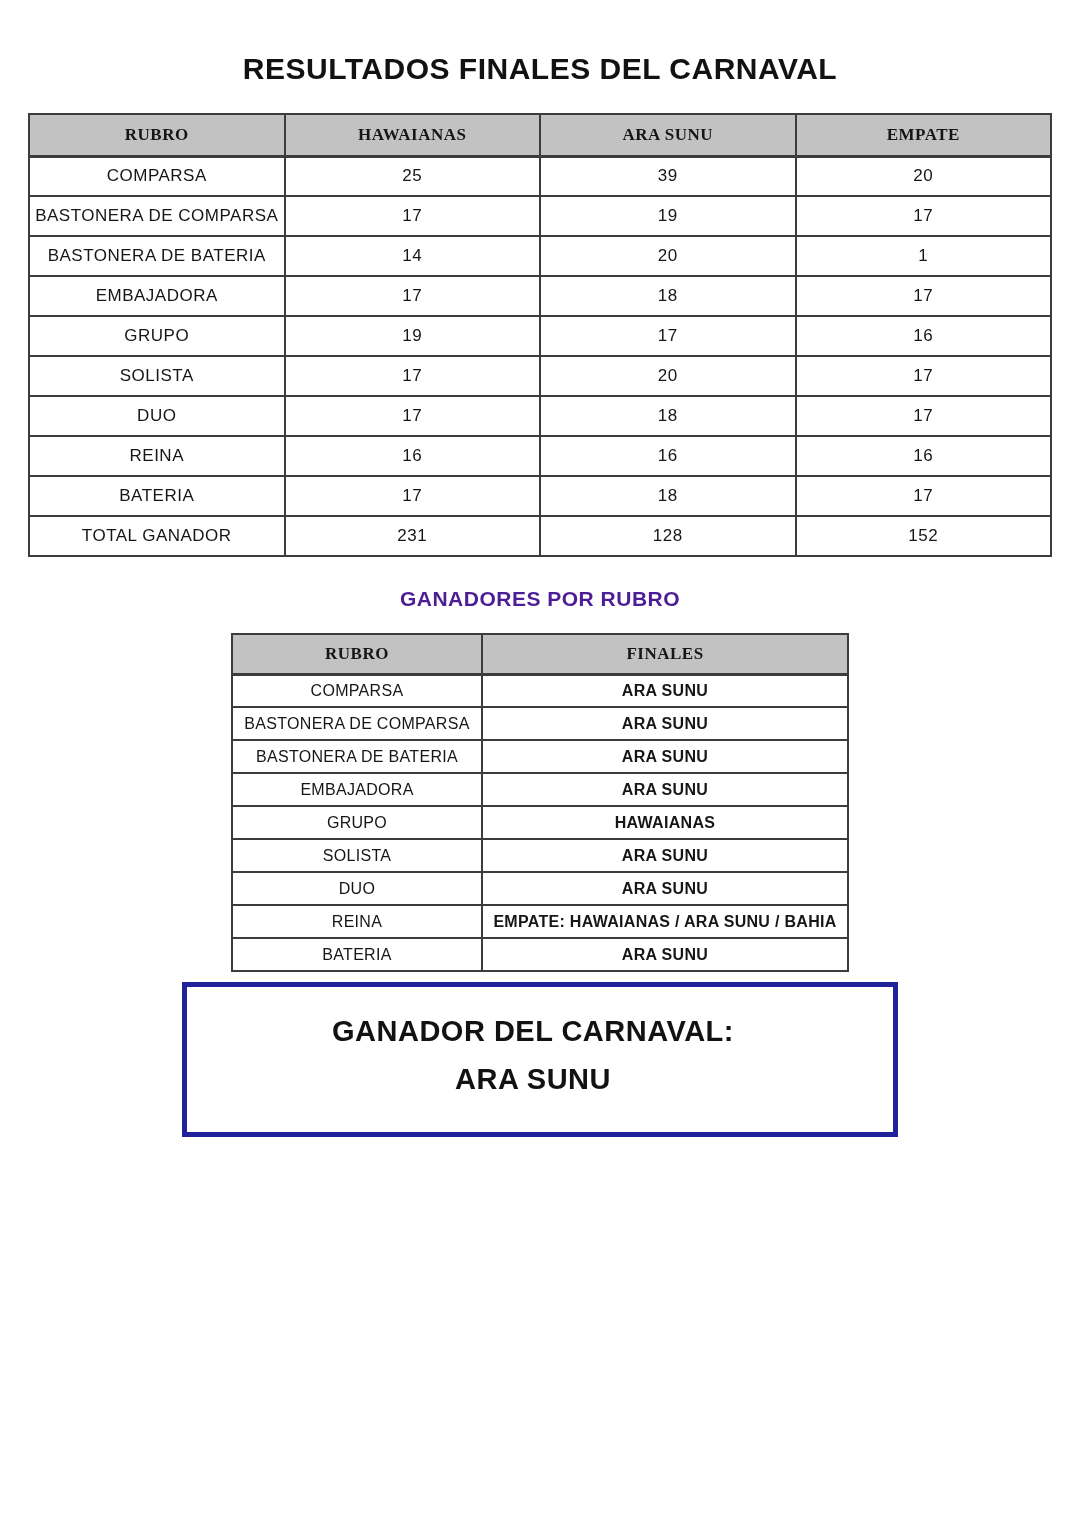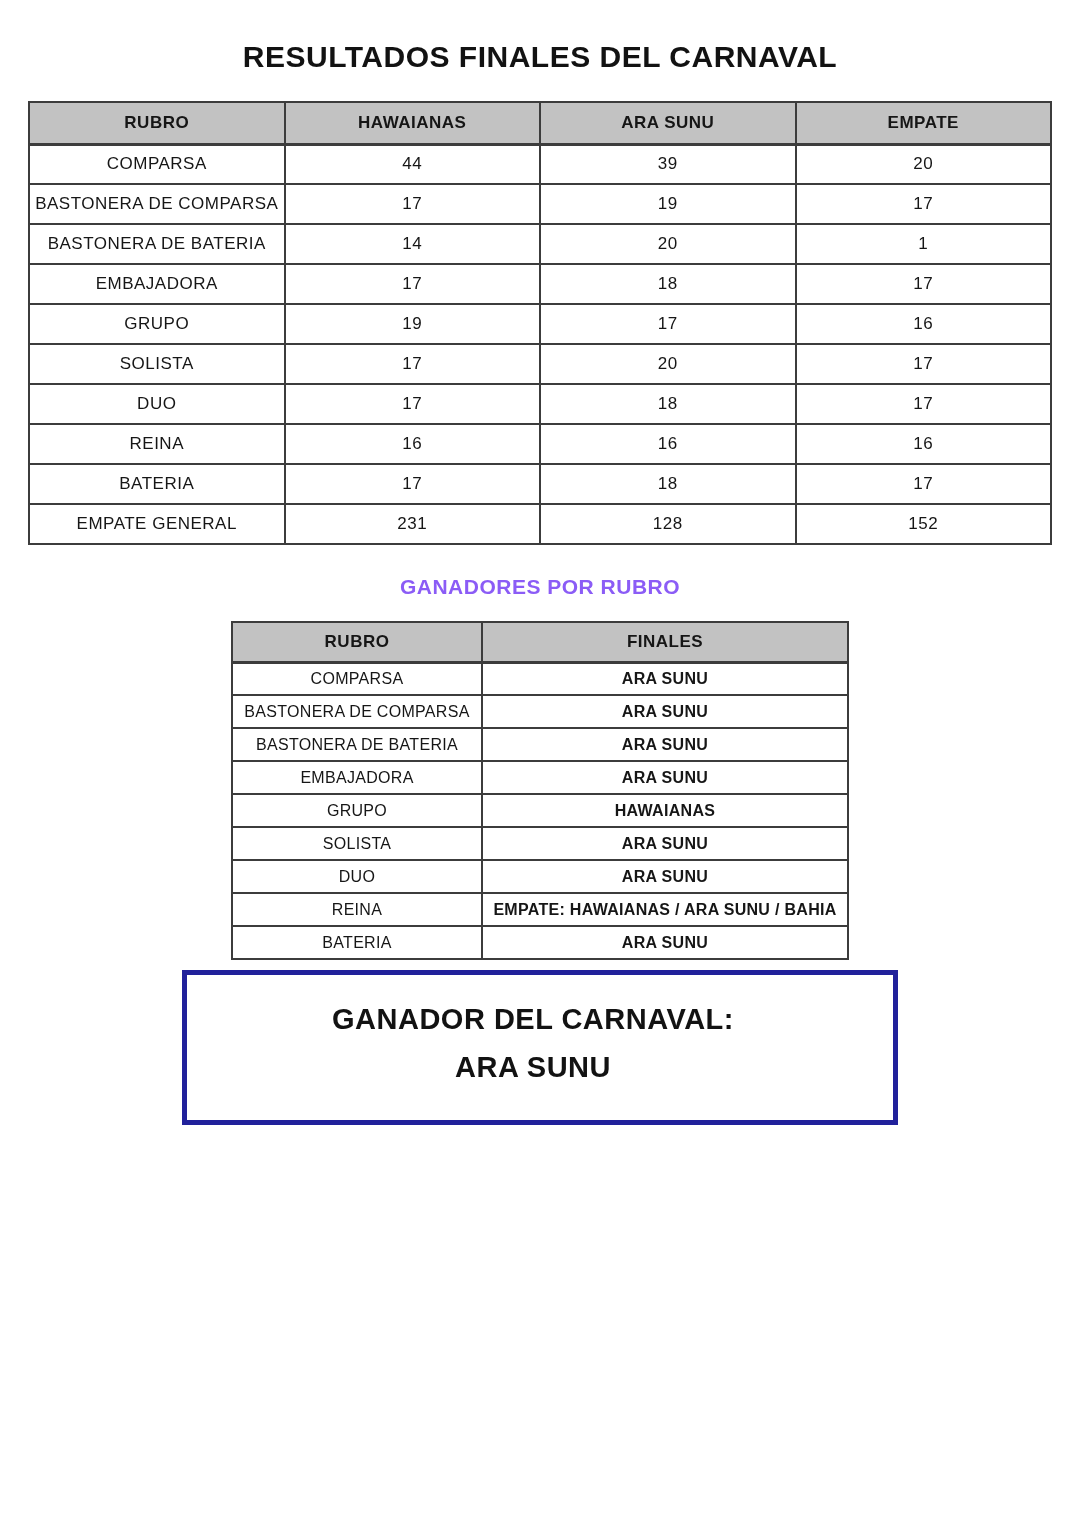--- a/index.html
+++ b/index.html
@@ -8,57 +8,58 @@
     width: 1080px;
     height: 1527px;
     background: #ffffff;
     font-family: "Liberation Sans", sans-serif;
     color: #161616;
     position: relative;
   }
   .page { width: 1080px; height: 1527px; overflow: hidden; }
 
   .page-title {
-    margin: 40px 0 0 0;
+    margin: 52px 0 0 0;
     text-align: center;
     font-size: 30px;
     font-weight: bold;
     letter-spacing: 0.5px;
     color: #121212;
   }
 
   table { border-collapse: collapse; table-layout: fixed; }
   th, td {
     border: 2px solid #3c3c3c;
     text-align: center;
     vertical-align: middle;
     padding: 0 4px;
     overflow: hidden;
     white-space: nowrap;
   }
   th {
     background: #c2c2c2;
     font-weight: bold;
+    font-family: Liberation Serif, serif;
   }
 
   .results-table {
     width: 1024px;
     margin: 27px 0 0 28px;
   }
   .results-table th { height: 42px; font-size: 17px; letter-spacing: 0.5px; border-bottom-width: 3px; }
   .results-table td { height: 40px; font-size: 17px; letter-spacing: 0.5px; }
   .results-table col { width: 25%; }
 
   .winners-title {
     margin: 30px 0 0 0;
     text-align: center;
     font-size: 21px;
     font-weight: bold;
     letter-spacing: 0.5px;
-    color: #8b5cf6;
+    color: #4c1d95;
   }
 
   .winners-table {
     width: 616px;
     margin: 22px auto 0 auto;
   }
   .winners-table th { height: 40px; font-size: 17px; letter-spacing: 0.5px; border-bottom-width: 3px; }
   .winners-table td { height: 33px; font-size: 16px; letter-spacing: 0.3px; }
   .winners-table .col-rubro { width: 250px; }
   .winners-table .col-ganador { width: 366px; }
@@ -104,21 +105,21 @@
       <tr>
         <th>RUBRO</th>
         <th>HAWAIANAS</th>
         <th>ARA SUNU</th>
         <th>EMPATE</th>
       </tr>
     </thead>
     <tbody>
       <tr>
         <td>COMPARSA</td>
-        <td>44</td>
+        <td>25</td>
         <td>39</td>
         <td>20</td>
       </tr>
       <tr>
         <td>BASTONERA DE COMPARSA</td>
         <td>17</td>
         <td>19</td>
         <td>17</td>
       </tr>
       <tr>
@@ -157,21 +158,21 @@
         <td>16</td>
         <td>16</td>
       </tr>
       <tr>
         <td>BATERIA</td>
         <td>17</td>
         <td>18</td>
         <td>17</td>
       </tr>
       <tr>
-        <td>EMPATE GENERAL</td>
+        <td>TOTAL GANADOR</td>
         <td>231</td>
         <td>128</td>
         <td>152</td>
       </tr>
     </tbody>
   </table>
 
   <h2 class="winners-title">GANADORES POR RUBRO</h2>
 
   <table class="winners-table">

